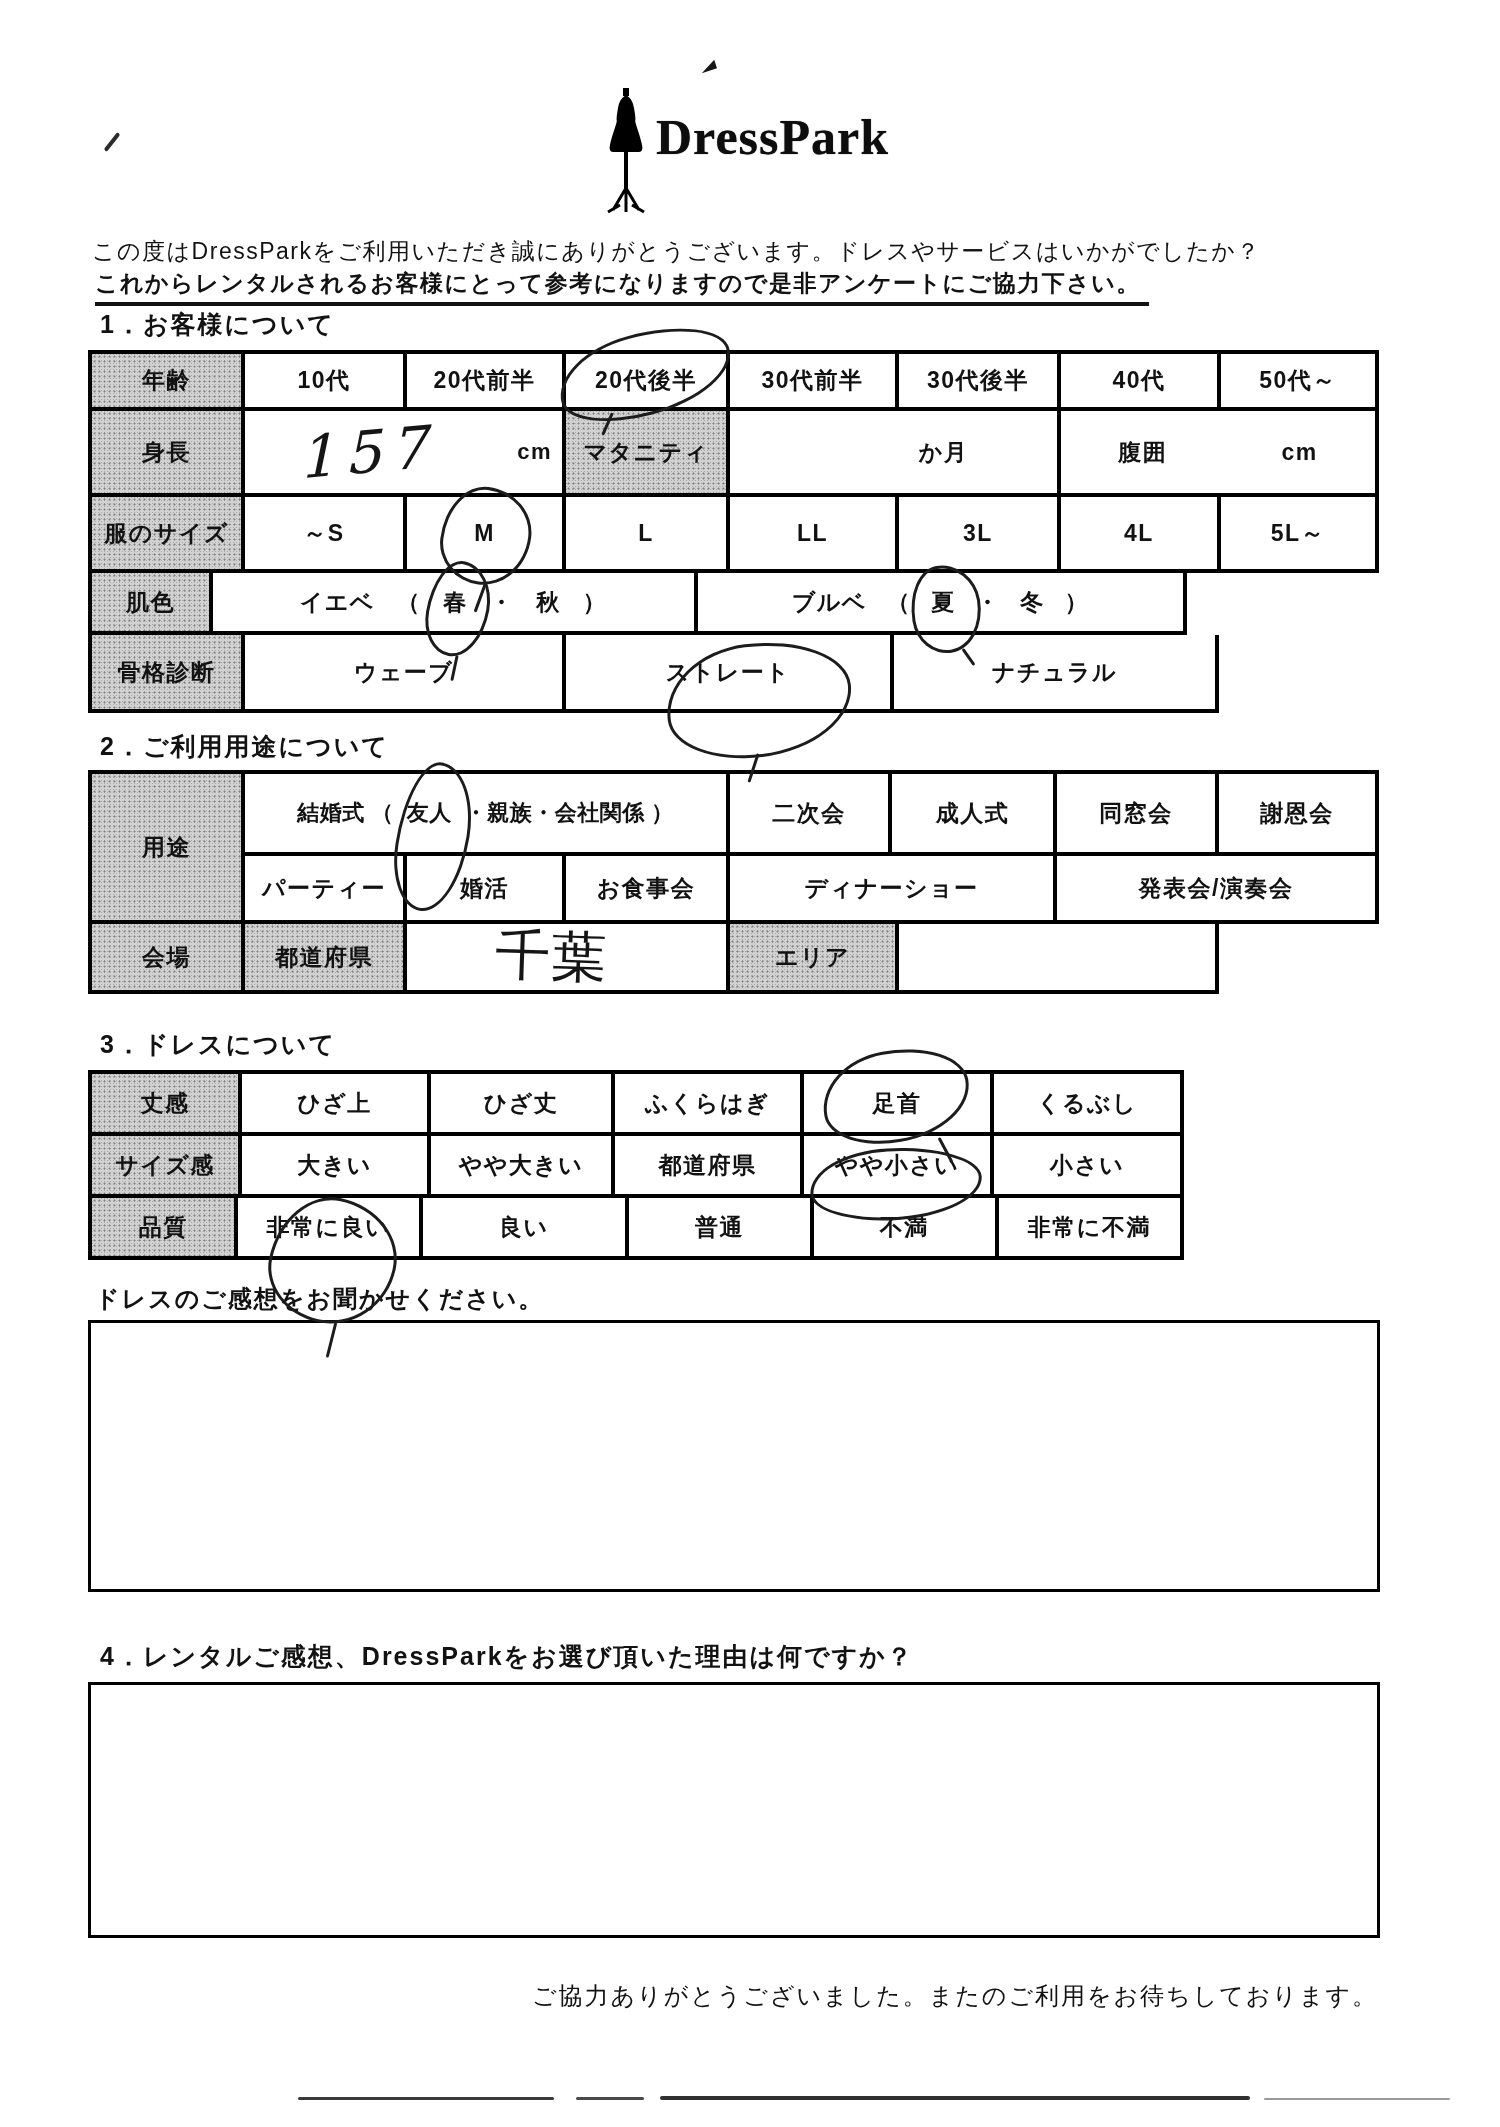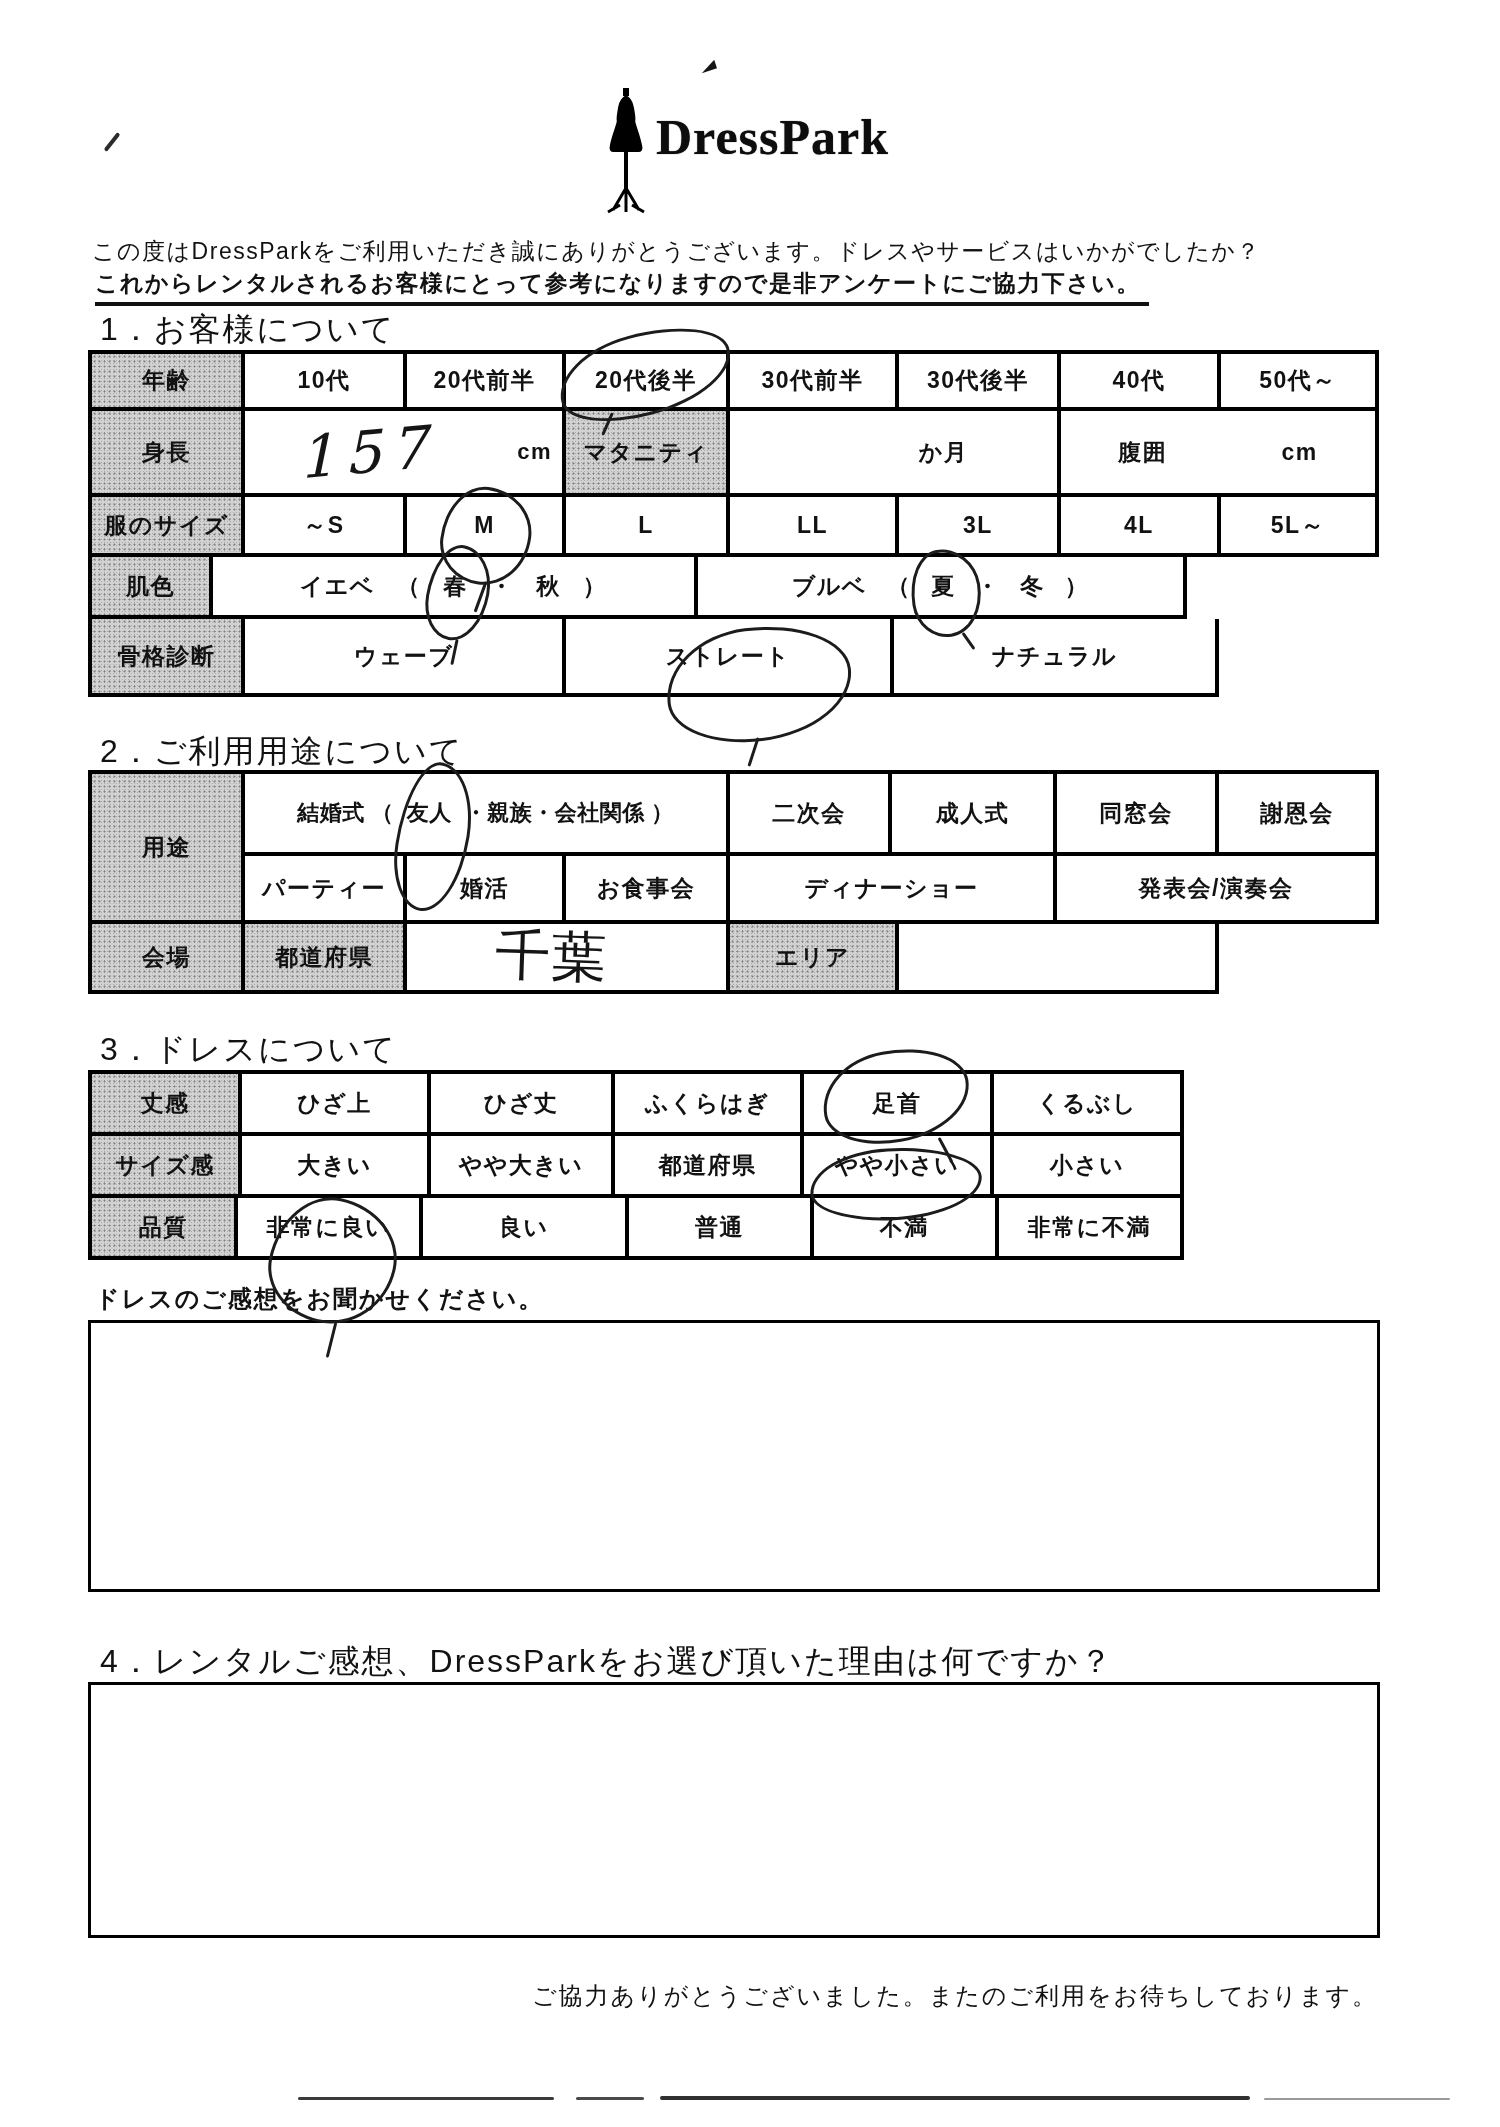--- a/index.html
+++ b/index.html
@@ -17,21 +17,21 @@
     text-shadow: 0 0 1px #444;
   }
 
   
   .intro1 { position:absolute; left:92px; top:236px; font-size:23px; letter-spacing:1.5px; }
   .intro2 {
     position:absolute; left:95px; top:268px; font-size:23px; font-weight:bold;
     letter-spacing:1.5px; border-bottom:4px solid #111; padding:0 8px 3px 0;
   }
 
-  .sec-title { position:absolute; font-size:32px; font-weight:normal; letter-spacing:2px; }
+  .sec-title { position:absolute; font-size:25px; font-weight:bold; letter-spacing:2px; }
 
   
   .tbl { position:absolute; border-top:4px solid #000; }
   .trow { display:flex; border-left:4px solid #000; }
   .trow.noleft { border-left:none; }
   .cell {
     border-right:4px solid #000; border-bottom:4px solid #000;
     display:flex; align-items:center; justify-content:center;
     font-weight:bold; font-size:23px; letter-spacing:1.5px; white-space:nowrap;
     position:relative;
@@ -119,21 +119,21 @@
       <span class="unit-cm">cm</span>
     </div>
     <div class="cell shade" style="width:164px;">マタニティ</div>
     <div class="cell" style="width:331px; padding-left:100px;">か月</div>
     <div class="cell" style="width:318px; justify-content:space-around;">
       <span>腹囲</span>
       <span>cm</span>
     </div>
   </div>
 
-  <div class="trow" style="height:60px;">
+  <div class="trow" style="height:76px;">
     <div class="cell shade" style="width:153px;">服のサイズ</div>
     <div class="cell" style="width:162px;">～S</div>
     <div class="cell" style="width:159px;">
       <span>M</span>
       <i class="circ" style="left:34px; top:-10px; width:90px; height:98px; transform:rotate(7deg);"></i>
       <i class="tail" style="left:72px; top:84px; height:32px; transform:rotate(20deg);"></i>
     </div>
     <div class="cell" style="width:164px;">L</div>
     <div class="cell" style="width:169px;">LL</div>
     <div class="cell" style="width:162px;">3L</div>

